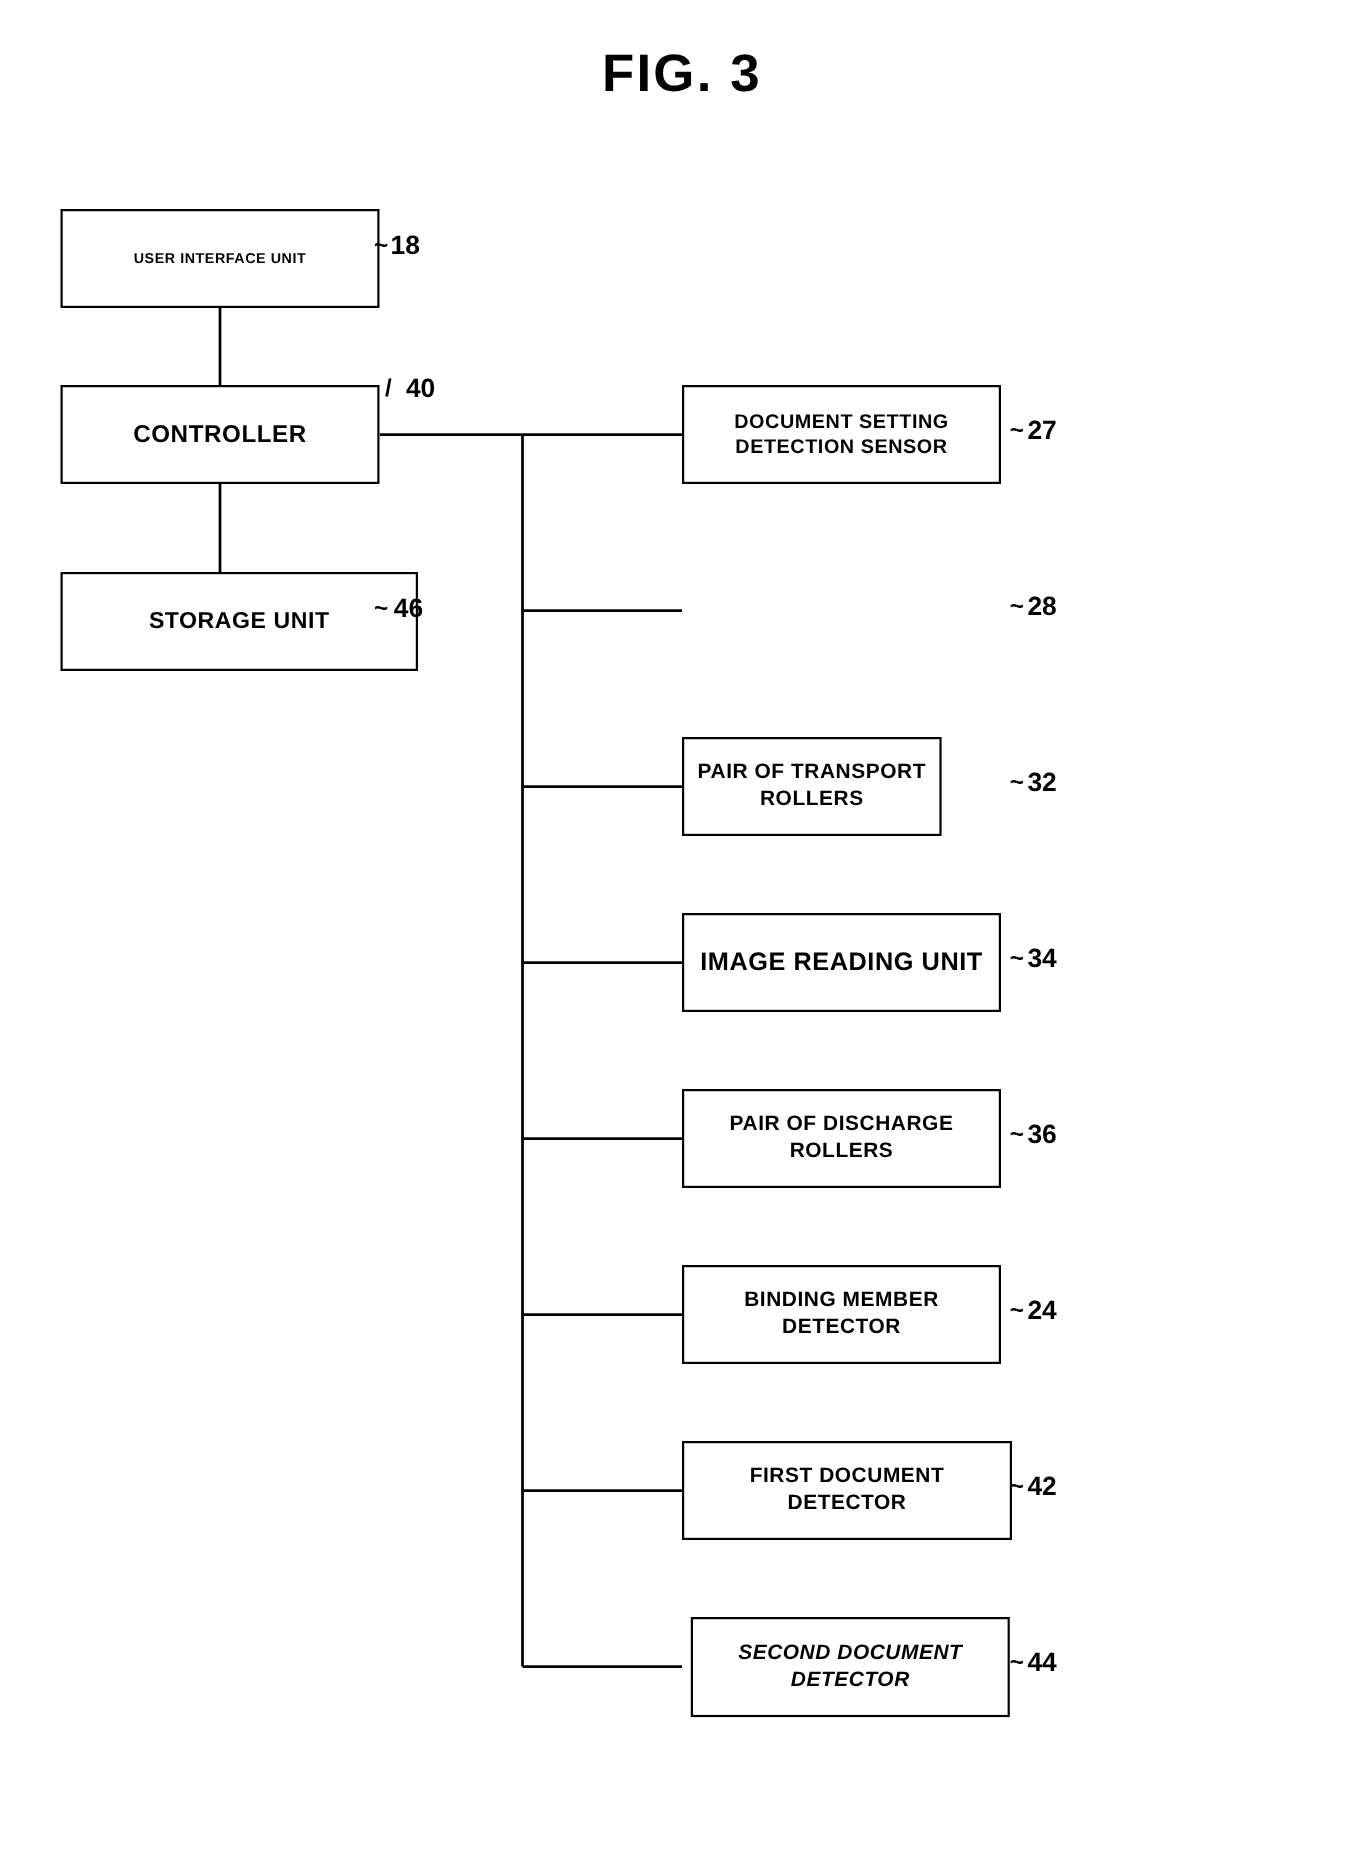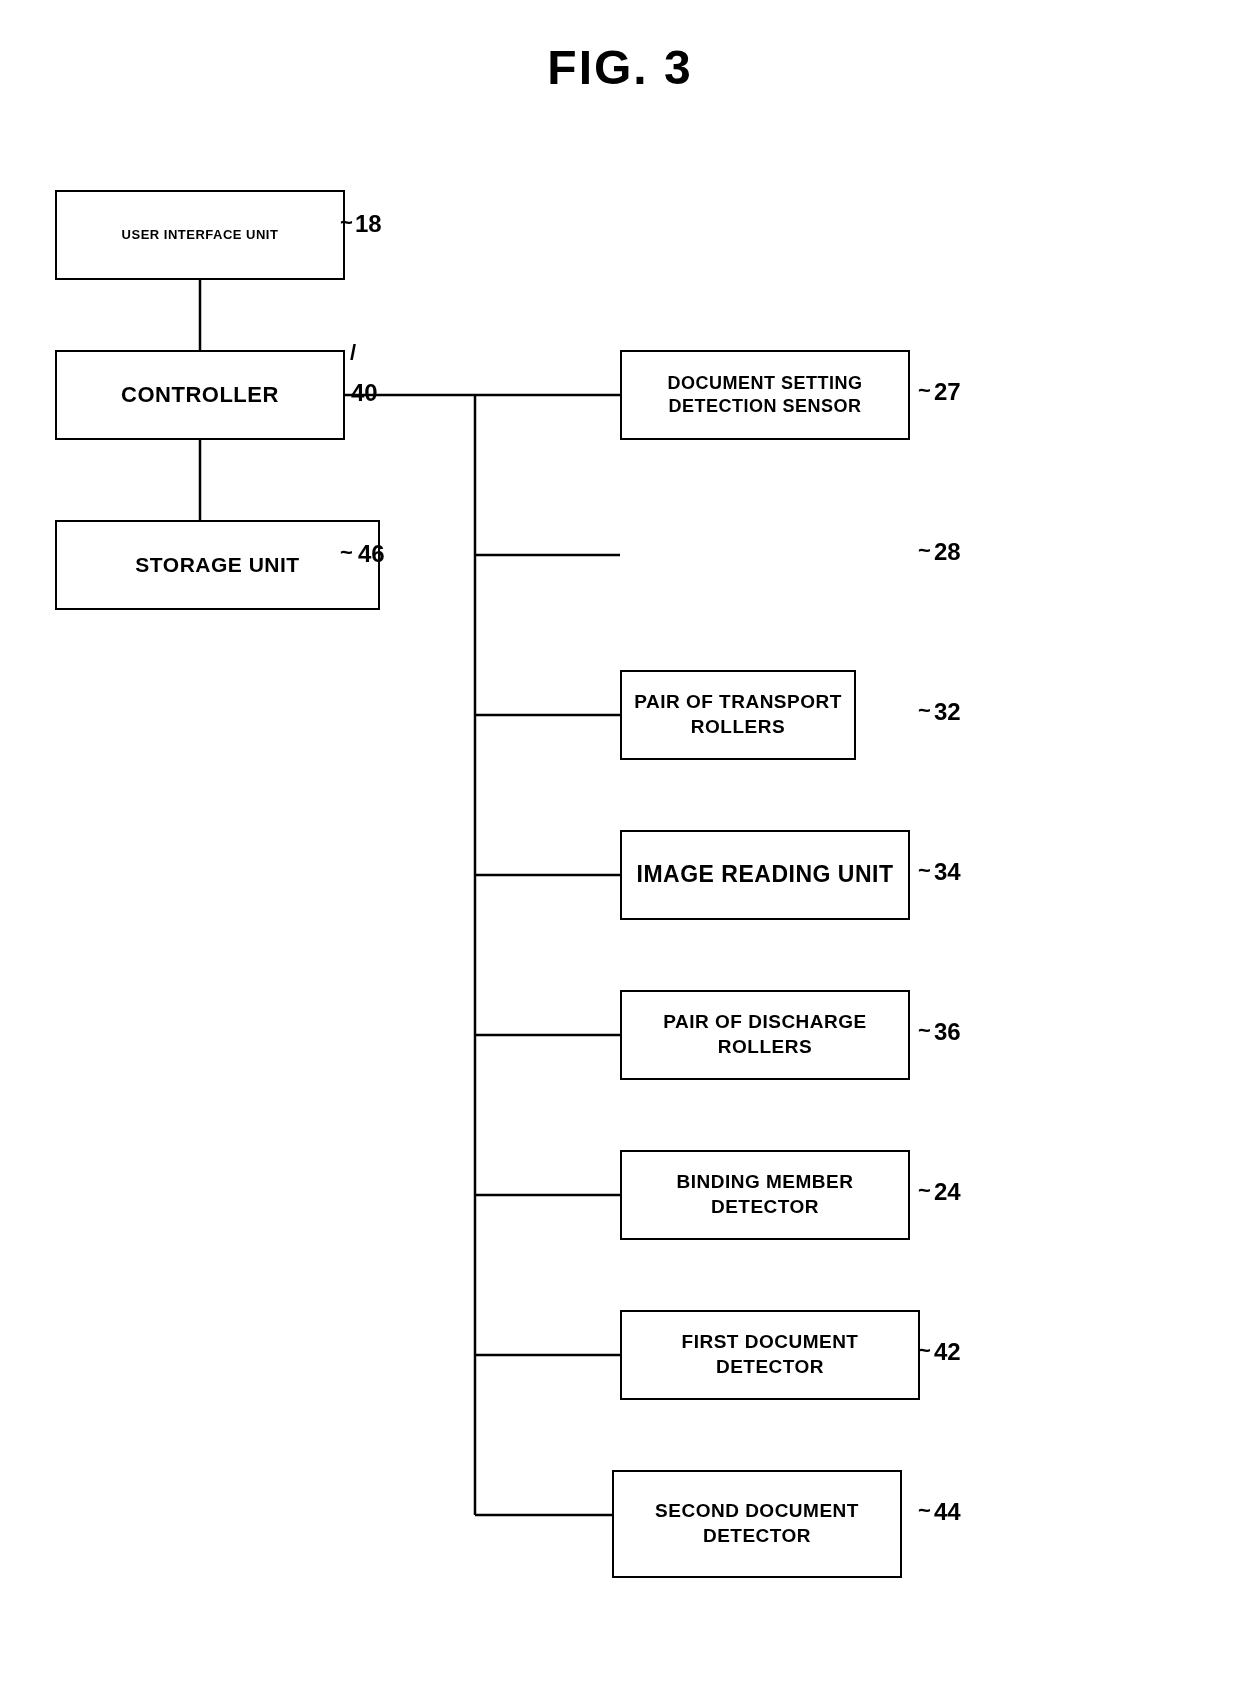--- a/index.html
+++ b/index.html
@@ -102,21 +102,21 @@
 
   <div class="label" style="left:355px; top:100px;">18</div>
 
   <div style="position:absolute; left:340px; top:100px; font-size:22px; font-weight:bold;">~</div>
 
   <div class="box" style="left:55px; top:240px; width:290px; height:90px; font-size:22px;">
     <span>CONTROLLER</span>
   </div>
 
   <div style="position:absolute; left:350px; top:230px; font-size:22px; font-weight:bold;">/</div>
-  <div class="label" style="left:351px; top:230px;margin-top:39px;">40</div>
+  <div class="label" style="left:369px; top:230px;">40</div>
 
   <div class="box" style="left:55px; top:410px; width:325px; height:90px; font-size:21px;">
     <span>STORAGE UNIT</span>
   </div>
 
   <div style="position:absolute; left:340px; top:430px; font-size:22px; font-weight:bold;">~</div>
   <div class="label" style="left:358px; top:430px;">46</div>
 
   <div class="box" style="left:620px; top:240px; width:290px; height:90px; font-size:18px;">
     <span style="white-space:pre-line;">DOCUMENT SETTING
@@ -155,20 +155,20 @@
   <div style="position:absolute; left:918px; top:1068px; font-size:22px; font-weight:bold;">~</div>
   <div class="label" style="left:934px; top:1068px;">24</div>
 
   <div class="box" style="left:620px; top:1200px; width:300px; height:90px; font-size:19px;">
     <span style="white-space:pre-line;">FIRST DOCUMENT
 DETECTOR</span>
   </div>
   <div style="position:absolute; left:918px; top:1228px; font-size:22px; font-weight:bold;">~</div>
   <div class="label" style="left:934px; top:1228px;">42</div>
 
-  <div class="box" style="left:612px; top:1360px; width:290px; height:108px; font-size:19px;">
+  <div class="box" style="left:628px; top:1360px; width:290px; height:91px; font-size:19px;font-style:italic;">
     <span style="white-space:pre-line;">SECOND DOCUMENT
 DETECTOR</span>
   </div>
   <div style="position:absolute; left:918px; top:1388px; font-size:22px; font-weight:bold;">~</div>
   <div class="label" style="left:934px; top:1388px;">44</div>
 
 </div>
 
 </body></html>

